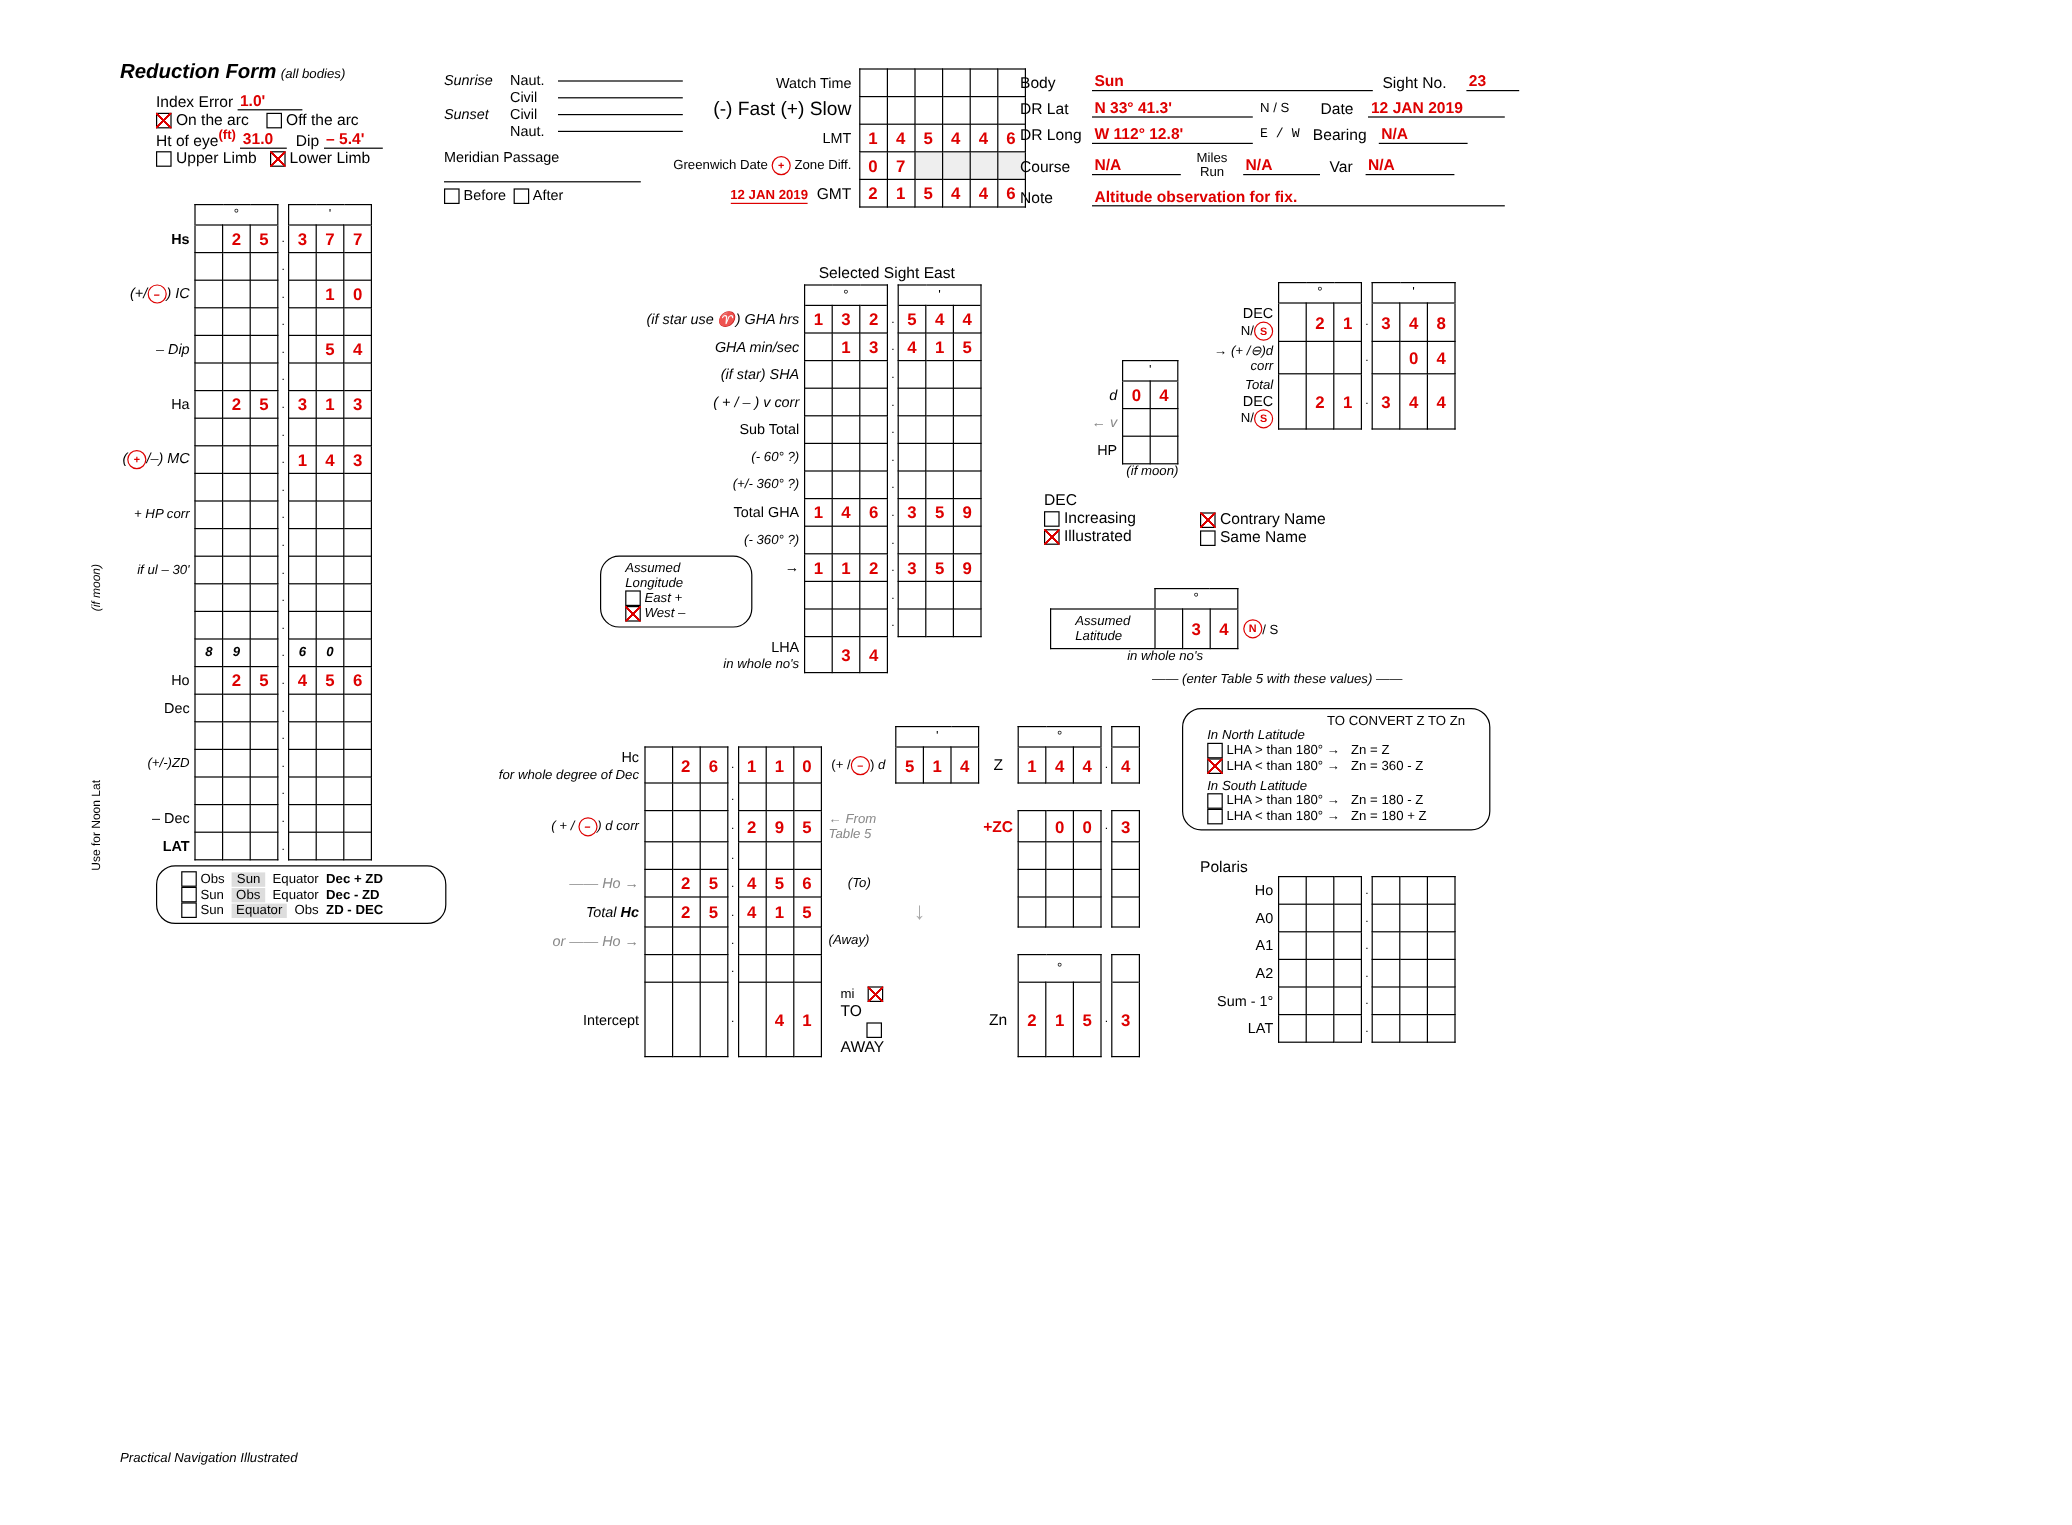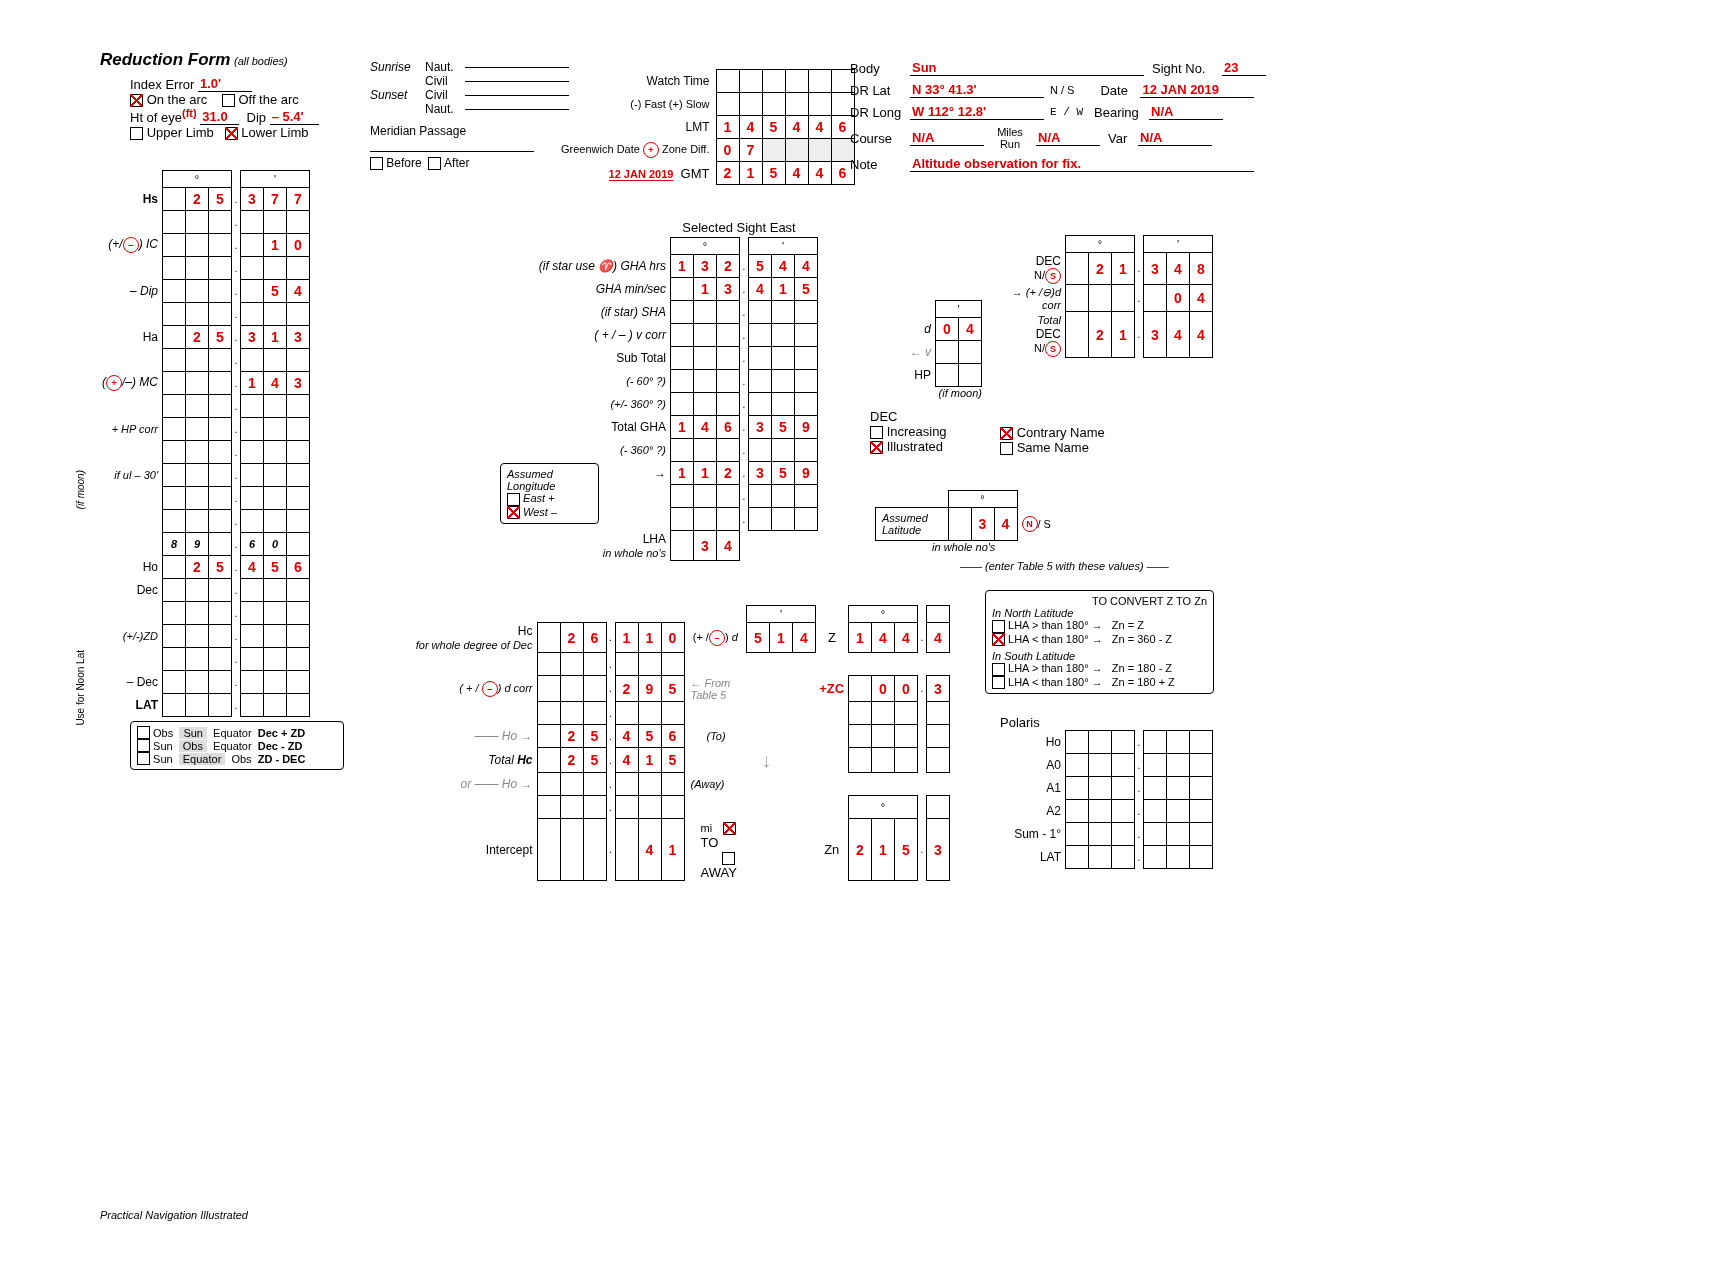--- a/index.html
+++ b/index.html
@@ -8,21 +8,21 @@
   .italic { font-style:italic; }
   .row { display:flex; align-items:center; }
   .cb { display:inline-block; width:11px; height:11px; border:1px solid #000; position:relative; vertical-align:middle; }
   .cb.checked:before { content:""; position:absolute; left:-1px; top:-1px; right:-1px; bottom:-1px; background:linear-gradient(to bottom right, transparent 45%, #d00 45%, #d00 55%, transparent 55%), linear-gradient(to bottom left, transparent 45%, #d00 45%, #d00 55%, transparent 55%); }
   .underline-field { display:inline-block; border-bottom:1px solid #000; min-width:80px; padding: 0 2px; vertical-align:bottom;}
   .label-col { width:60px; text-align:right; padding-right:4px; font-style:italic; font-size:12px;}
   .section { position:absolute; }
   #page { position:relative; width:1567px; height:1171px; transform-origin: top left; }
   .circle { display:inline-flex; width:14px; height:14px; border:1.5px solid #d00; border-radius:50%; align-items:center; justify-content:center; font-size:9px; color:#d00; font-weight:bold; vertical-align:middle;}
   .small { font-size:11px; }
-  .box { border:1.5px solid #000; border-radius:4px; padding:4px 6px; font-size:11px; }
+  .box { border:1.5px solid #000; border-radius:16px; padding:4px 20px; font-size:11px; }
   .footer-note{font-style:italic; font-size:11px; position:absolute; bottom:0; left:20px;}
   td.g { border:1px solid #000; width:22px; height:22px; text-align:center; color:#d00; font-weight:bold; font-size:14px; padding:0;}
   td.d { width:6px; text-align:center; font-size:10px;}
   table.grid { border-collapse:collapse; }
   .hdr-deg { height:14px; border:1px solid #000; border-bottom:none; font-size:11px; text-align:center;}
 </style>
 </head>
 <body>
 
 <div id="page">
@@ -327,34 +327,34 @@
   <div class="row">
         <span style="width:55px;"></span>
         <span style="width:40px;">Naut.</span>
         <span class="underline-field" style="min-width:100px;"></span>
       </div>
   <div style="margin-top:8px;">Meridian Passage</div>
   <div class="underline-field" style="min-width:160px;"></div>
   <div style="margin-top:4px;"><span class="cb"></span> <span>Before</span>&nbsp;&nbsp;<span class="cb"></span> <span>After</span></div>
 </div>
 
-<div class="section" style="left:480px; top:19px;">
+<div class="section" style="left:480px; top:7px;">
   <table class="grid">
     <tbody>
           <tr>
             <td style="text-align:right; padding-right:6px; font-size:12px;">Watch Time</td>
       <td class="g"></td>
             <td class="g"></td>
             <td class="g"></td>
             <td class="g"></td>
             <td class="g"></td>
             <td class="g"></td>
           </tr>
     <tr>
-            <td style="text-align:right; padding-right:6px; font-size:11px;">(-) Fast (+) Slow</td>
+            <td style="text-align:right; padding-right:6px; font-size:16px;">(-) Fast (+) Slow</td>
       <td class="g"></td>
             <td class="g"></td>
             <td class="g"></td>
             <td class="g"></td>
             <td class="g"></td>
             <td class="g"></td>
           </tr>
     <tr>
             <td style="text-align:right; padding-right:6px; font-size:12px;">LMT</td>
       <td class="g">1</td>

